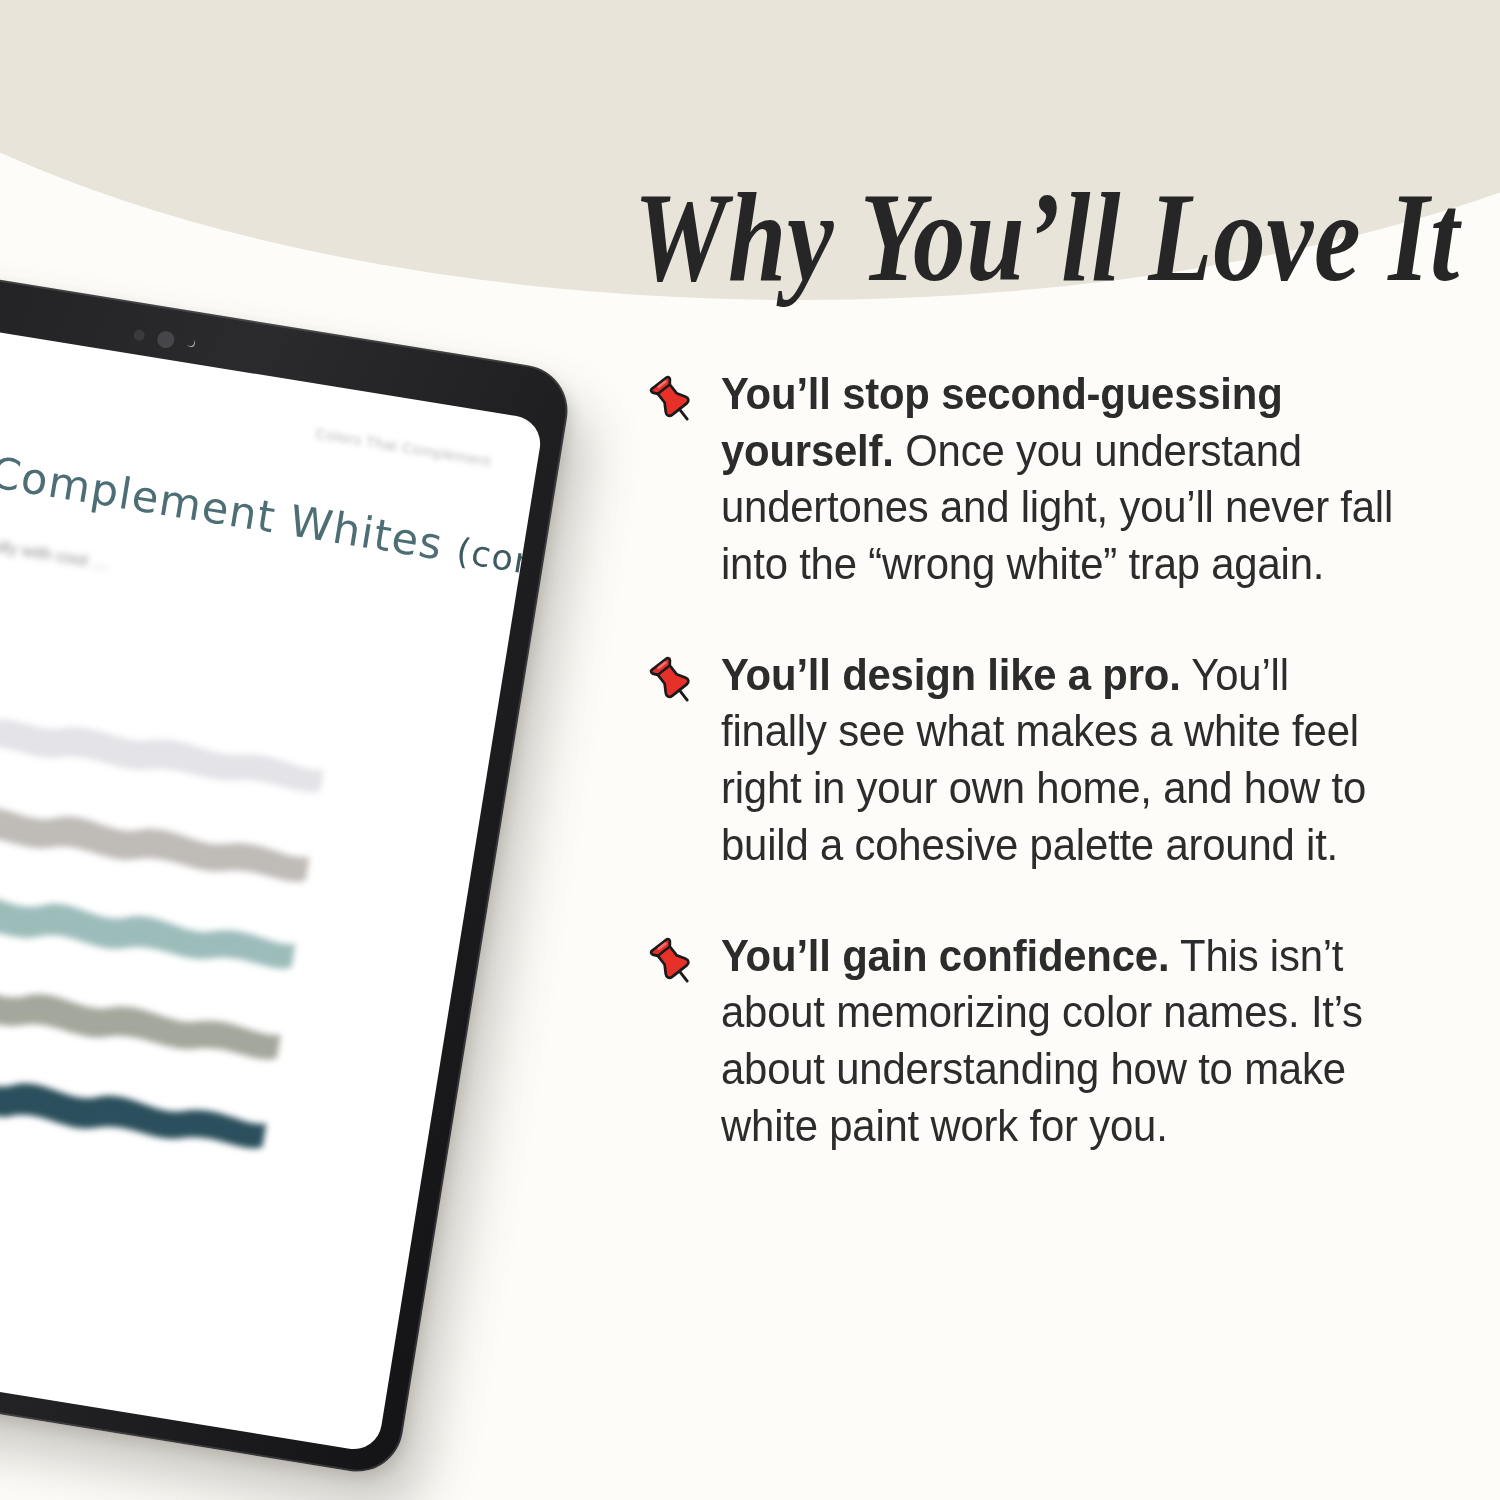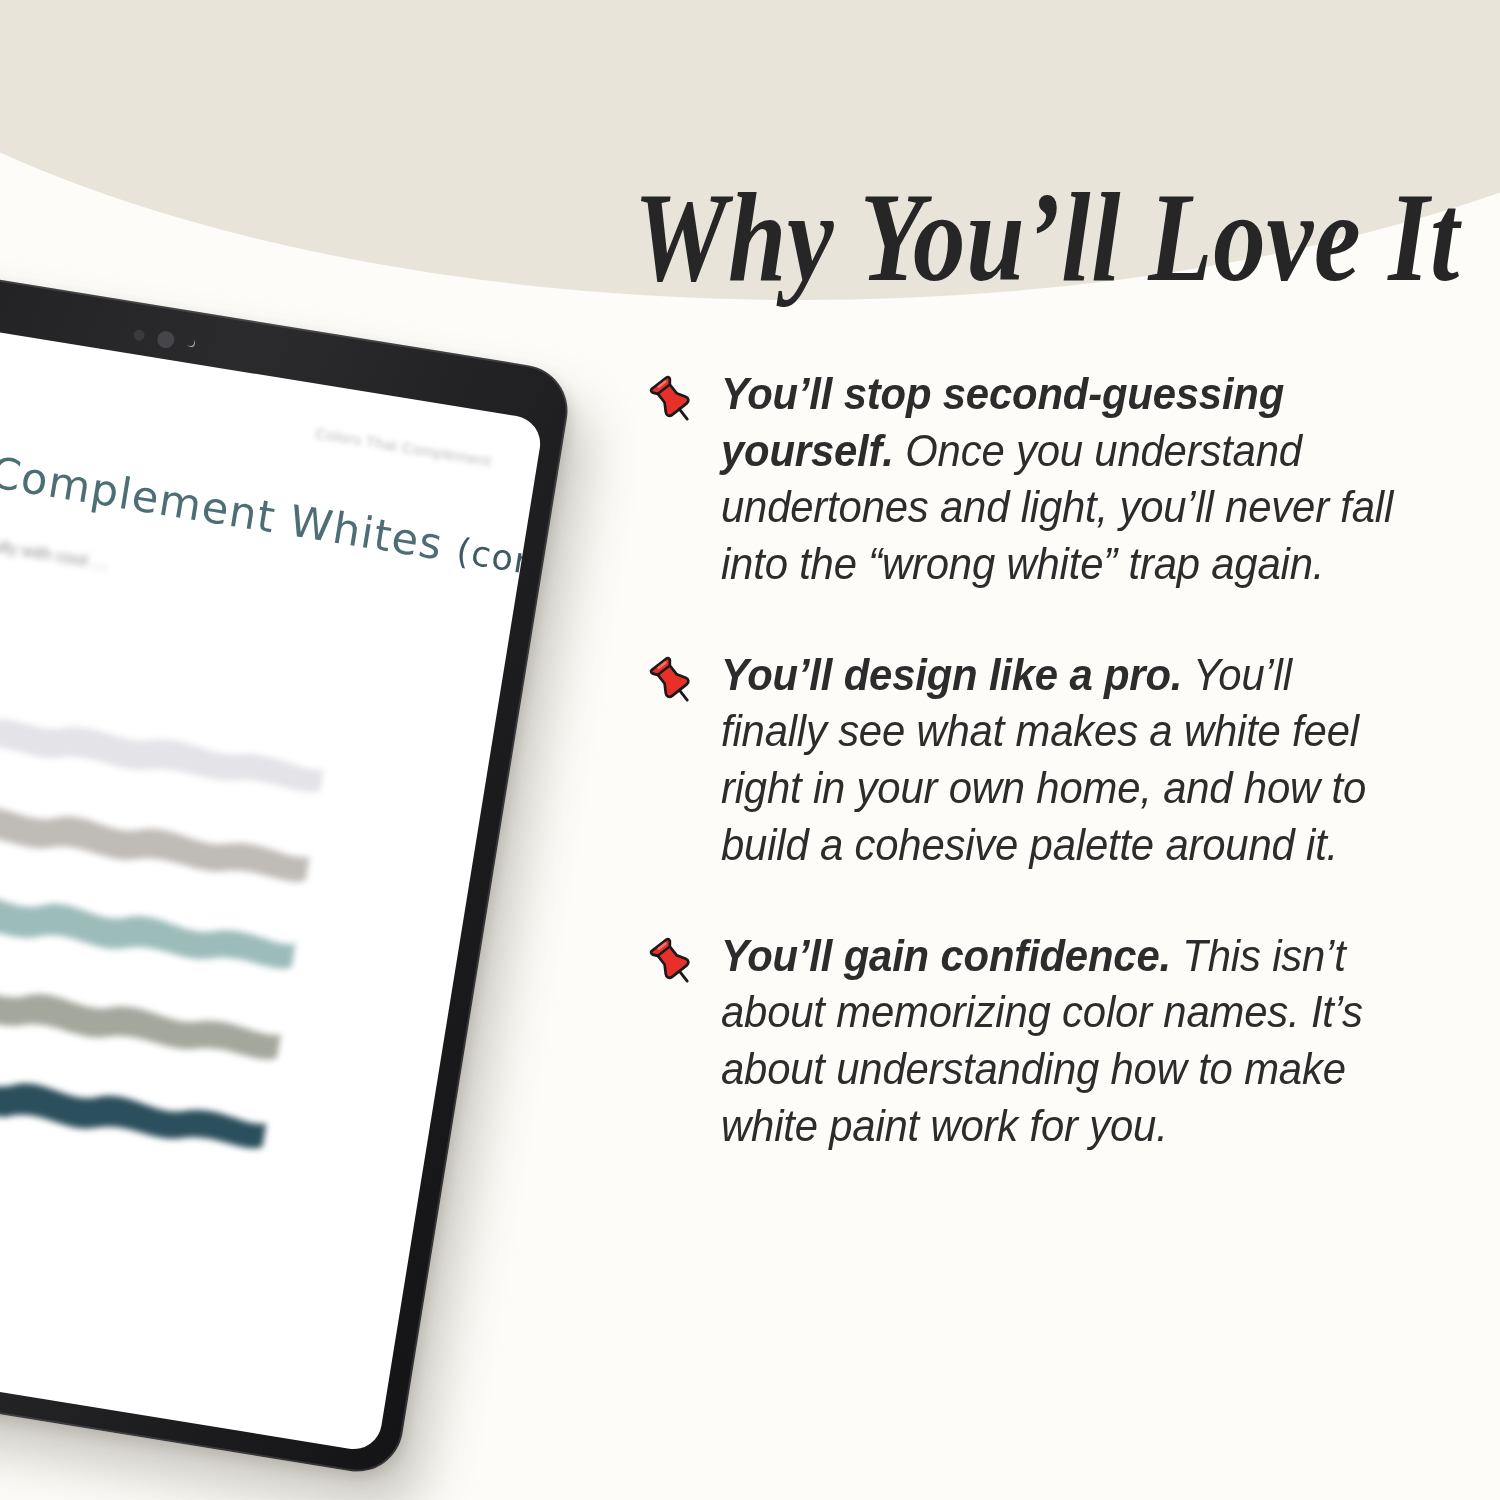--- a/index.html
+++ b/index.html
@@ -156,21 +156,20 @@
     position: absolute;
     z-index: 5;
     left: 645px;
     top: 366px;
     width: 810px;
   }
   .benefit {
     display: flex;
     align-items: flex-start;
     margin-bottom: 54px;
-    font-style: italic;
   }
   .benefit:last-child { margin-bottom: 8px; }
 
   .pin-icon {
     flex: 0 0 auto;
     width: 62px;
     margin-top: 8px;
     margin-right: 14px;
   }
   .pin-icon svg { display: block; width: 54px; height: 54px; }

